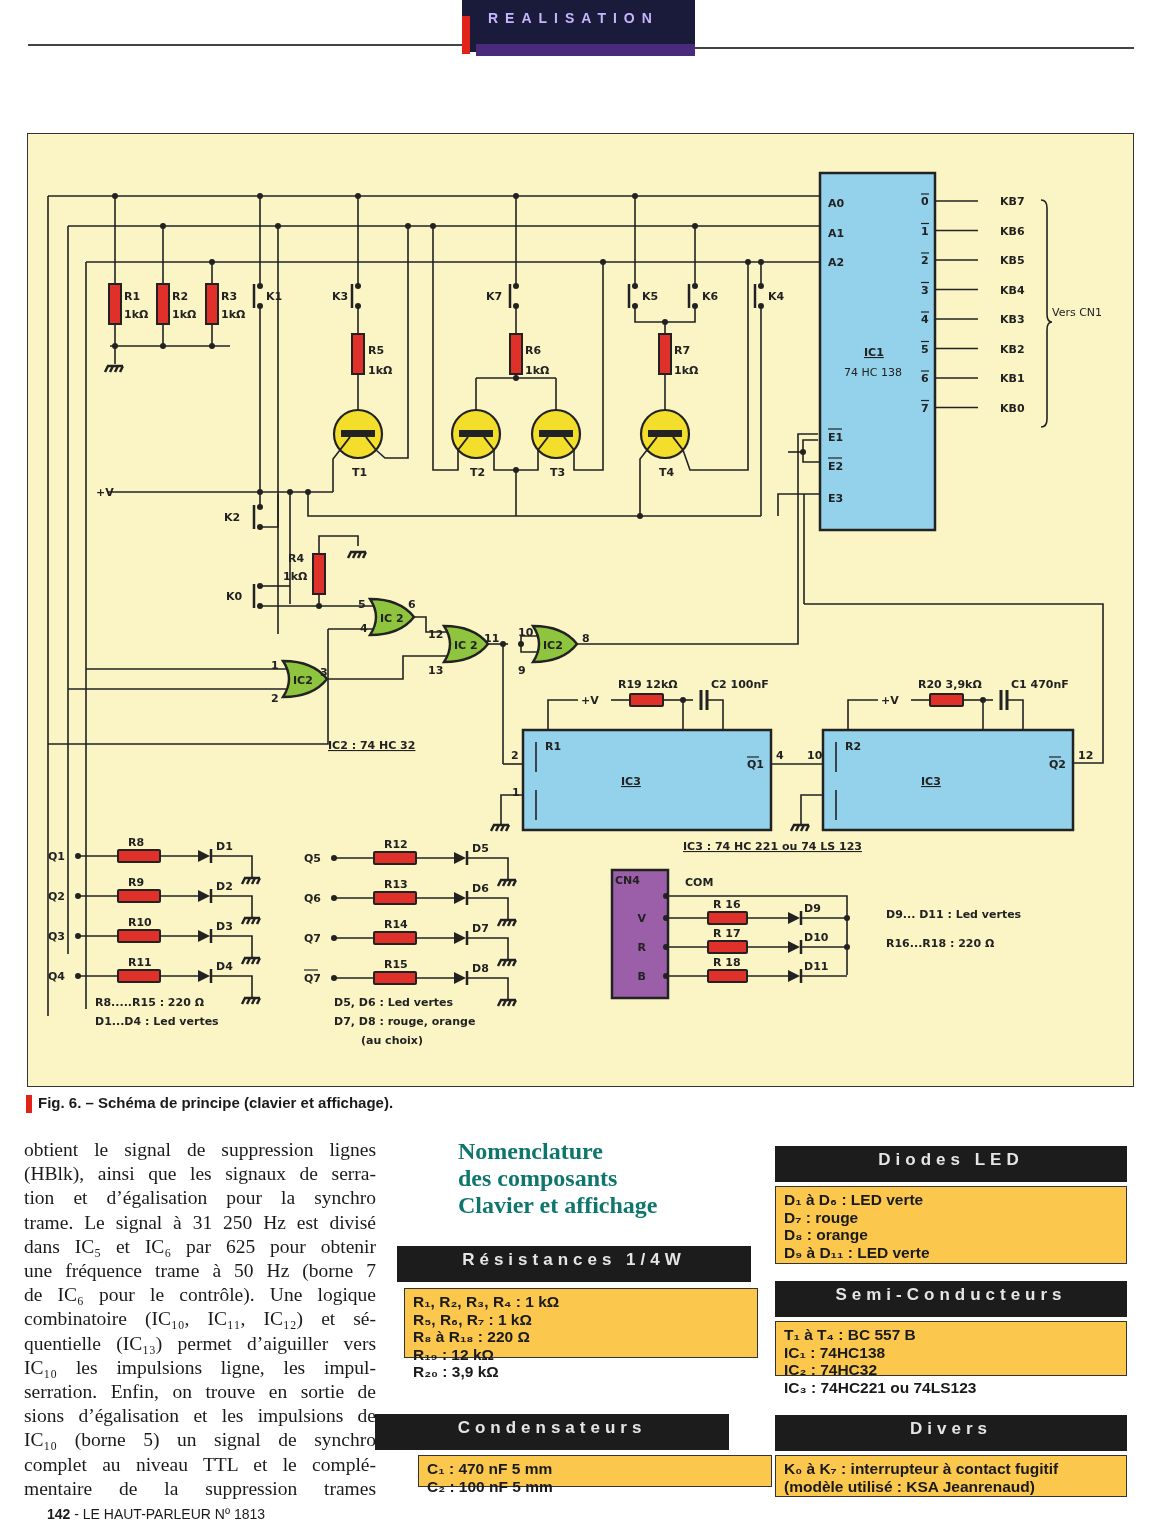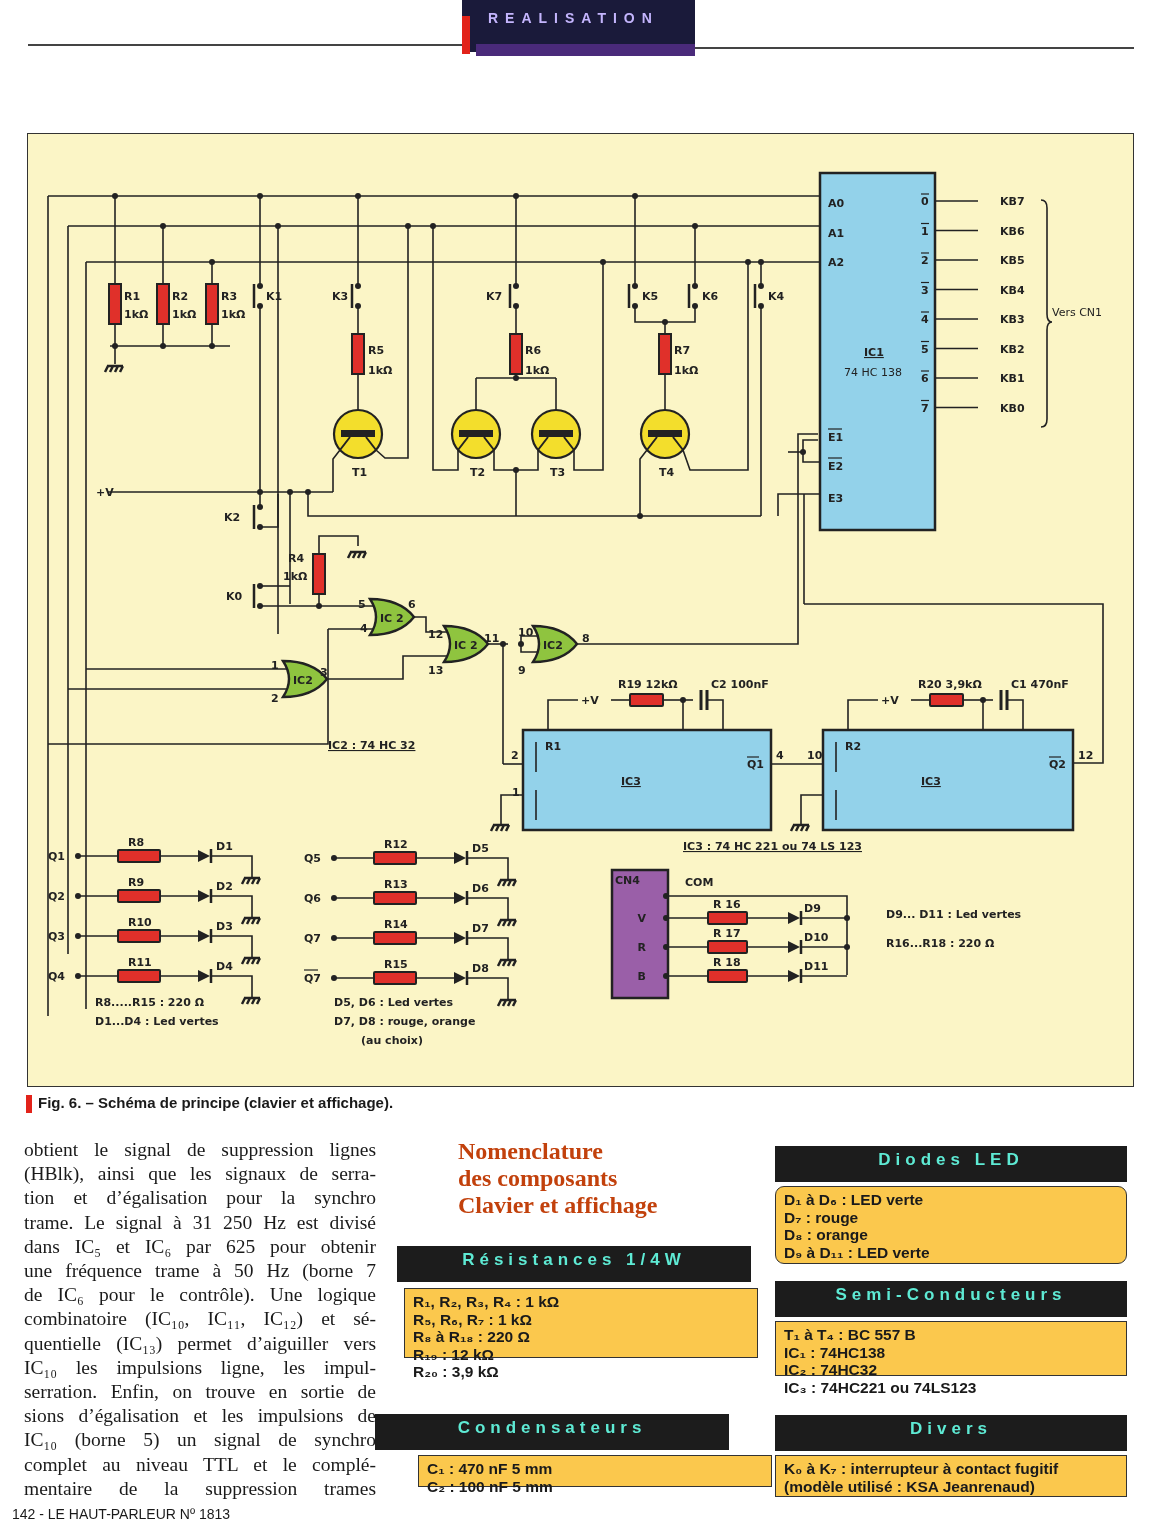--- a/index.html
+++ b/index.html
@@ -9,23 +9,23 @@
   .hdr-box .red{position:absolute;left:0;top:16px;width:8px;height:38px;background:#e2231a;}
   .hdr-box .purple{position:absolute;left:14px;top:44px;width:219px;height:12px;background:#4a2a7a;}
   .hdr-title{position:absolute;left:26px;top:10px;color:#c4b5fd;font-size:14px;letter-spacing:7px;font-weight:bold;font-family:"Liberation Sans",sans-serif;}
   #schematic{position:absolute;left:27px;top:133px;width:1105px;height:952px;background:#fbf5c6;border:1.5px solid #333;}
   #schematic svg{position:absolute;left:0;top:0;}
   .caption{position:absolute;left:26px;top:1094px;font-family:"Liberation Sans",sans-serif;font-weight:bold;font-size:15px;}
   .caption .mark{display:inline-block;width:6px;height:18px;background:#e2231a;vertical-align:middle;margin-right:6px;}
   .body-text{position:absolute;left:24px;top:1138px;width:352px;font-family:"Liberation Serif",serif;font-size:19.5px;line-height:24.2px;text-align:justify;text-align-last:justify;}
   .body-text p{margin:0;}
   .footer{position:absolute;left:12px;top:1506px;font-family:"Liberation Sans",sans-serif;font-size:14px;}
-  .footer b{font-weight:normal;}
-  .nomen-title{position:absolute;left:458px;top:1138px;color:#c2410c;font-family:"Liberation Serif",serif;font-weight:bold;font-size:24px;line-height:27px;}
-  .sec-head{position:absolute;height:36px;background:#1c1c1c;color:#5eead4;font-family:"Liberation Sans",sans-serif;font-weight:bold;font-size:17px;letter-spacing:5px;text-align:center;line-height:28px;}
+  .footer b{font-weight:bold;margin-left:35px;}
+  .nomen-title{position:absolute;left:458px;top:1138px;color:#0f766e;font-family:"Liberation Serif",serif;font-weight:bold;font-size:24px;line-height:27px;}
+  .sec-head{position:absolute;height:36px;background:#1c1c1c;color:#e5e5e5;font-family:"Liberation Sans",sans-serif;font-weight:bold;font-size:17px;letter-spacing:5px;text-align:center;line-height:28px;}
   .sec-box{position:absolute;background:#fbc84d;border:1.5px solid #333;font-family:"Liberation Sans",sans-serif;font-weight:bold;font-size:15.5px;line-height:17.5px;padding:4px 8px;box-sizing:border-box;}
   .sec-box div{white-space:nowrap;}
   svg text{font-family:"DejaVu Sans",sans-serif;}
 </style>
 </head>
 <body>
 
 <div class="hdr-line" style="left:28px;width:436px;"></div>
 <div class="hdr-line" style="left:694px;width:440px;top:47px;"></div>
 <div class="hdr-box">
@@ -485,21 +485,21 @@
       <div>R₈ à R₁₈ : 220 Ω</div>
       <div>R₁₉ : 12 kΩ</div>
       <div>R₂₀ : 3,9 kΩ</div>
     </div>
     <div class="sec-head" style="left: 375px; top: 1414px; width: 354px;">Condensateurs</div>
     <div class="sec-box" style="left: 418px; top: 1455px; width: 354px; height: 32px;">
       <div>C₁ : 470 nF 5 mm</div>
       <div>C₂ : 100 nF 5 mm</div>
     </div>
     <div class="sec-head" style="left: 775px; top: 1146px; width: 352px;">Diodes LED</div>
-    <div class="sec-box" style="left: 775px; top: 1186px; width: 352px; height: 78px; border-radius: 9px;">
+    <div class="sec-box" style="left: 775px; top: 1186px; width: 352px; height: 78px;">
       <div>D₁ à D₆ : LED verte</div>
       <div>D₇ : rouge</div>
       <div>D₈ : orange</div>
       <div>D₉ à D₁₁ : LED verte</div>
     </div>
     <div class="sec-head" style="left: 775px; top: 1281px; width: 352px;">Semi-Conducteurs</div>
     <div class="sec-box" style="left: 775px; top: 1321px; width: 352px; height: 55px;">
       <div>T₁ à T₄ : BC 557 B</div>
       <div>IC₁ : 74HC138</div>
       <div>IC₂ : 74HC32</div>

